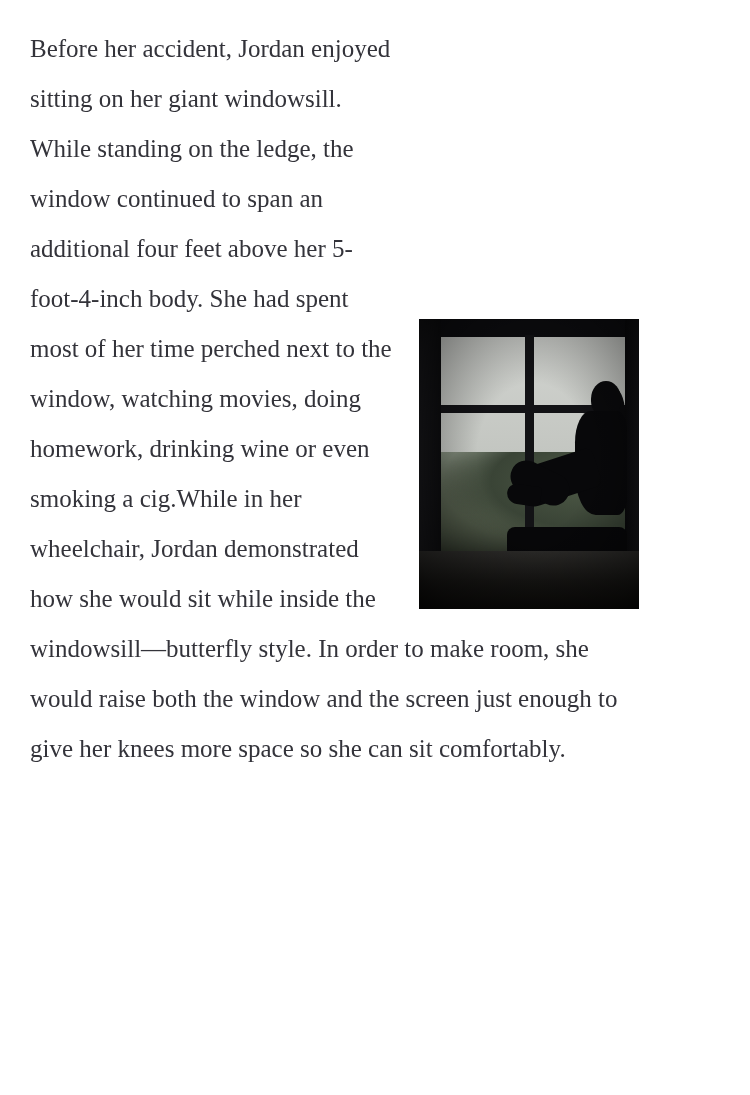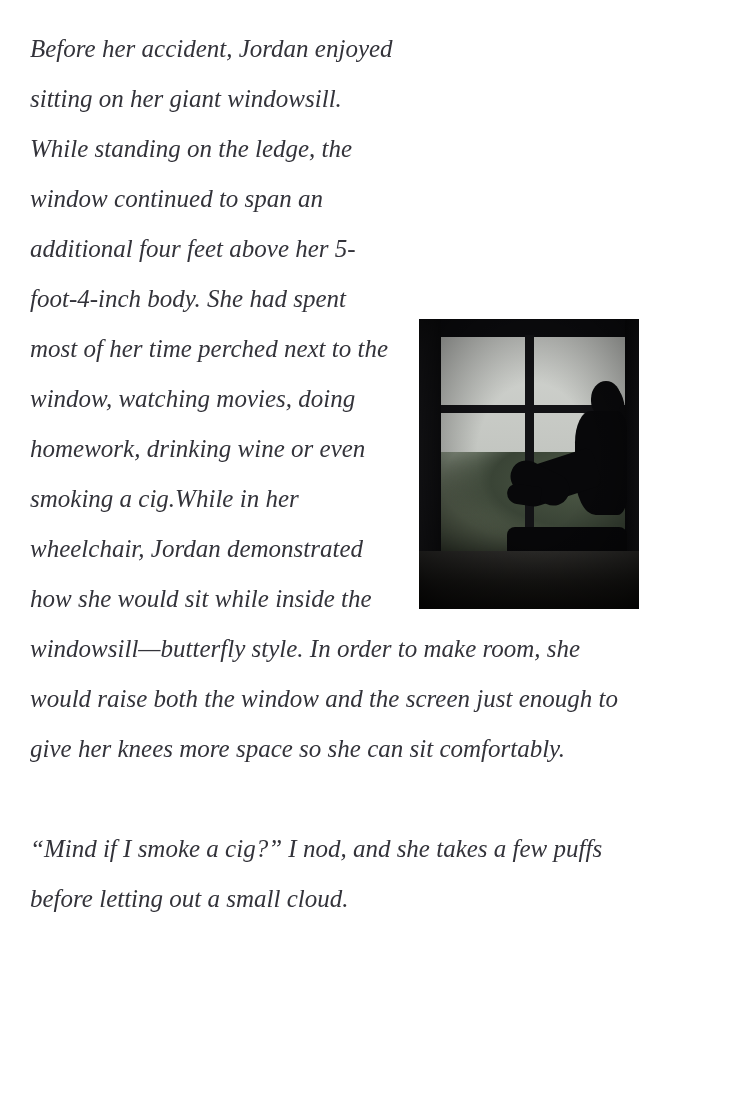--- a/index.html
+++ b/index.html
@@ -13,21 +13,20 @@
     overflow: hidden;
     font-family: "Liberation Serif", "DejaVu Serif", serif;
     color: #2f2f33;
   }
   .page {
     position: relative;
     width: 669px;
     height: 1095px;
     box-sizing: border-box;
     padding: 24px 30px 8px 30px;
-    font-style: italic;
   }
   .article {
     font-size: 25px;
     line-height: 50px;
     color: #33333a;
     text-align: left;
   }
   .para {
     margin: 0 0 50px 0;
   }
@@ -205,16 +204,15 @@
           <div class="fs-shin"></div>
           <div class="fs-foot"></div>
           <div class="fs-base"></div>
         </div>
         <div class="sill"></div>
         <div class="vignette"></div>
       </div>
     </figure>
 
     <p class="para">Before her accident, Jordan enjoyed sitting on her giant windowsill. While standing on the ledge, the window continued to span an additional four feet above her 5-foot-4-inch body. She had spent most of her time perched next to the window, watching movies, doing homework, drinking wine or even smoking a cig.While in her wheelchair, Jordan demonstrated how she would sit while inside the windowsill—butterfly style. In order to make room, she would raise both the window and the screen just enough to give her knees more space so she can sit comfortably.</p>
-    <p class="para">“Mind if I smoke a cig?” I nod, and she takes a few puffs before letting out a small cloud.</p>
 
   </div>
 </div>
 
 </body></html>

